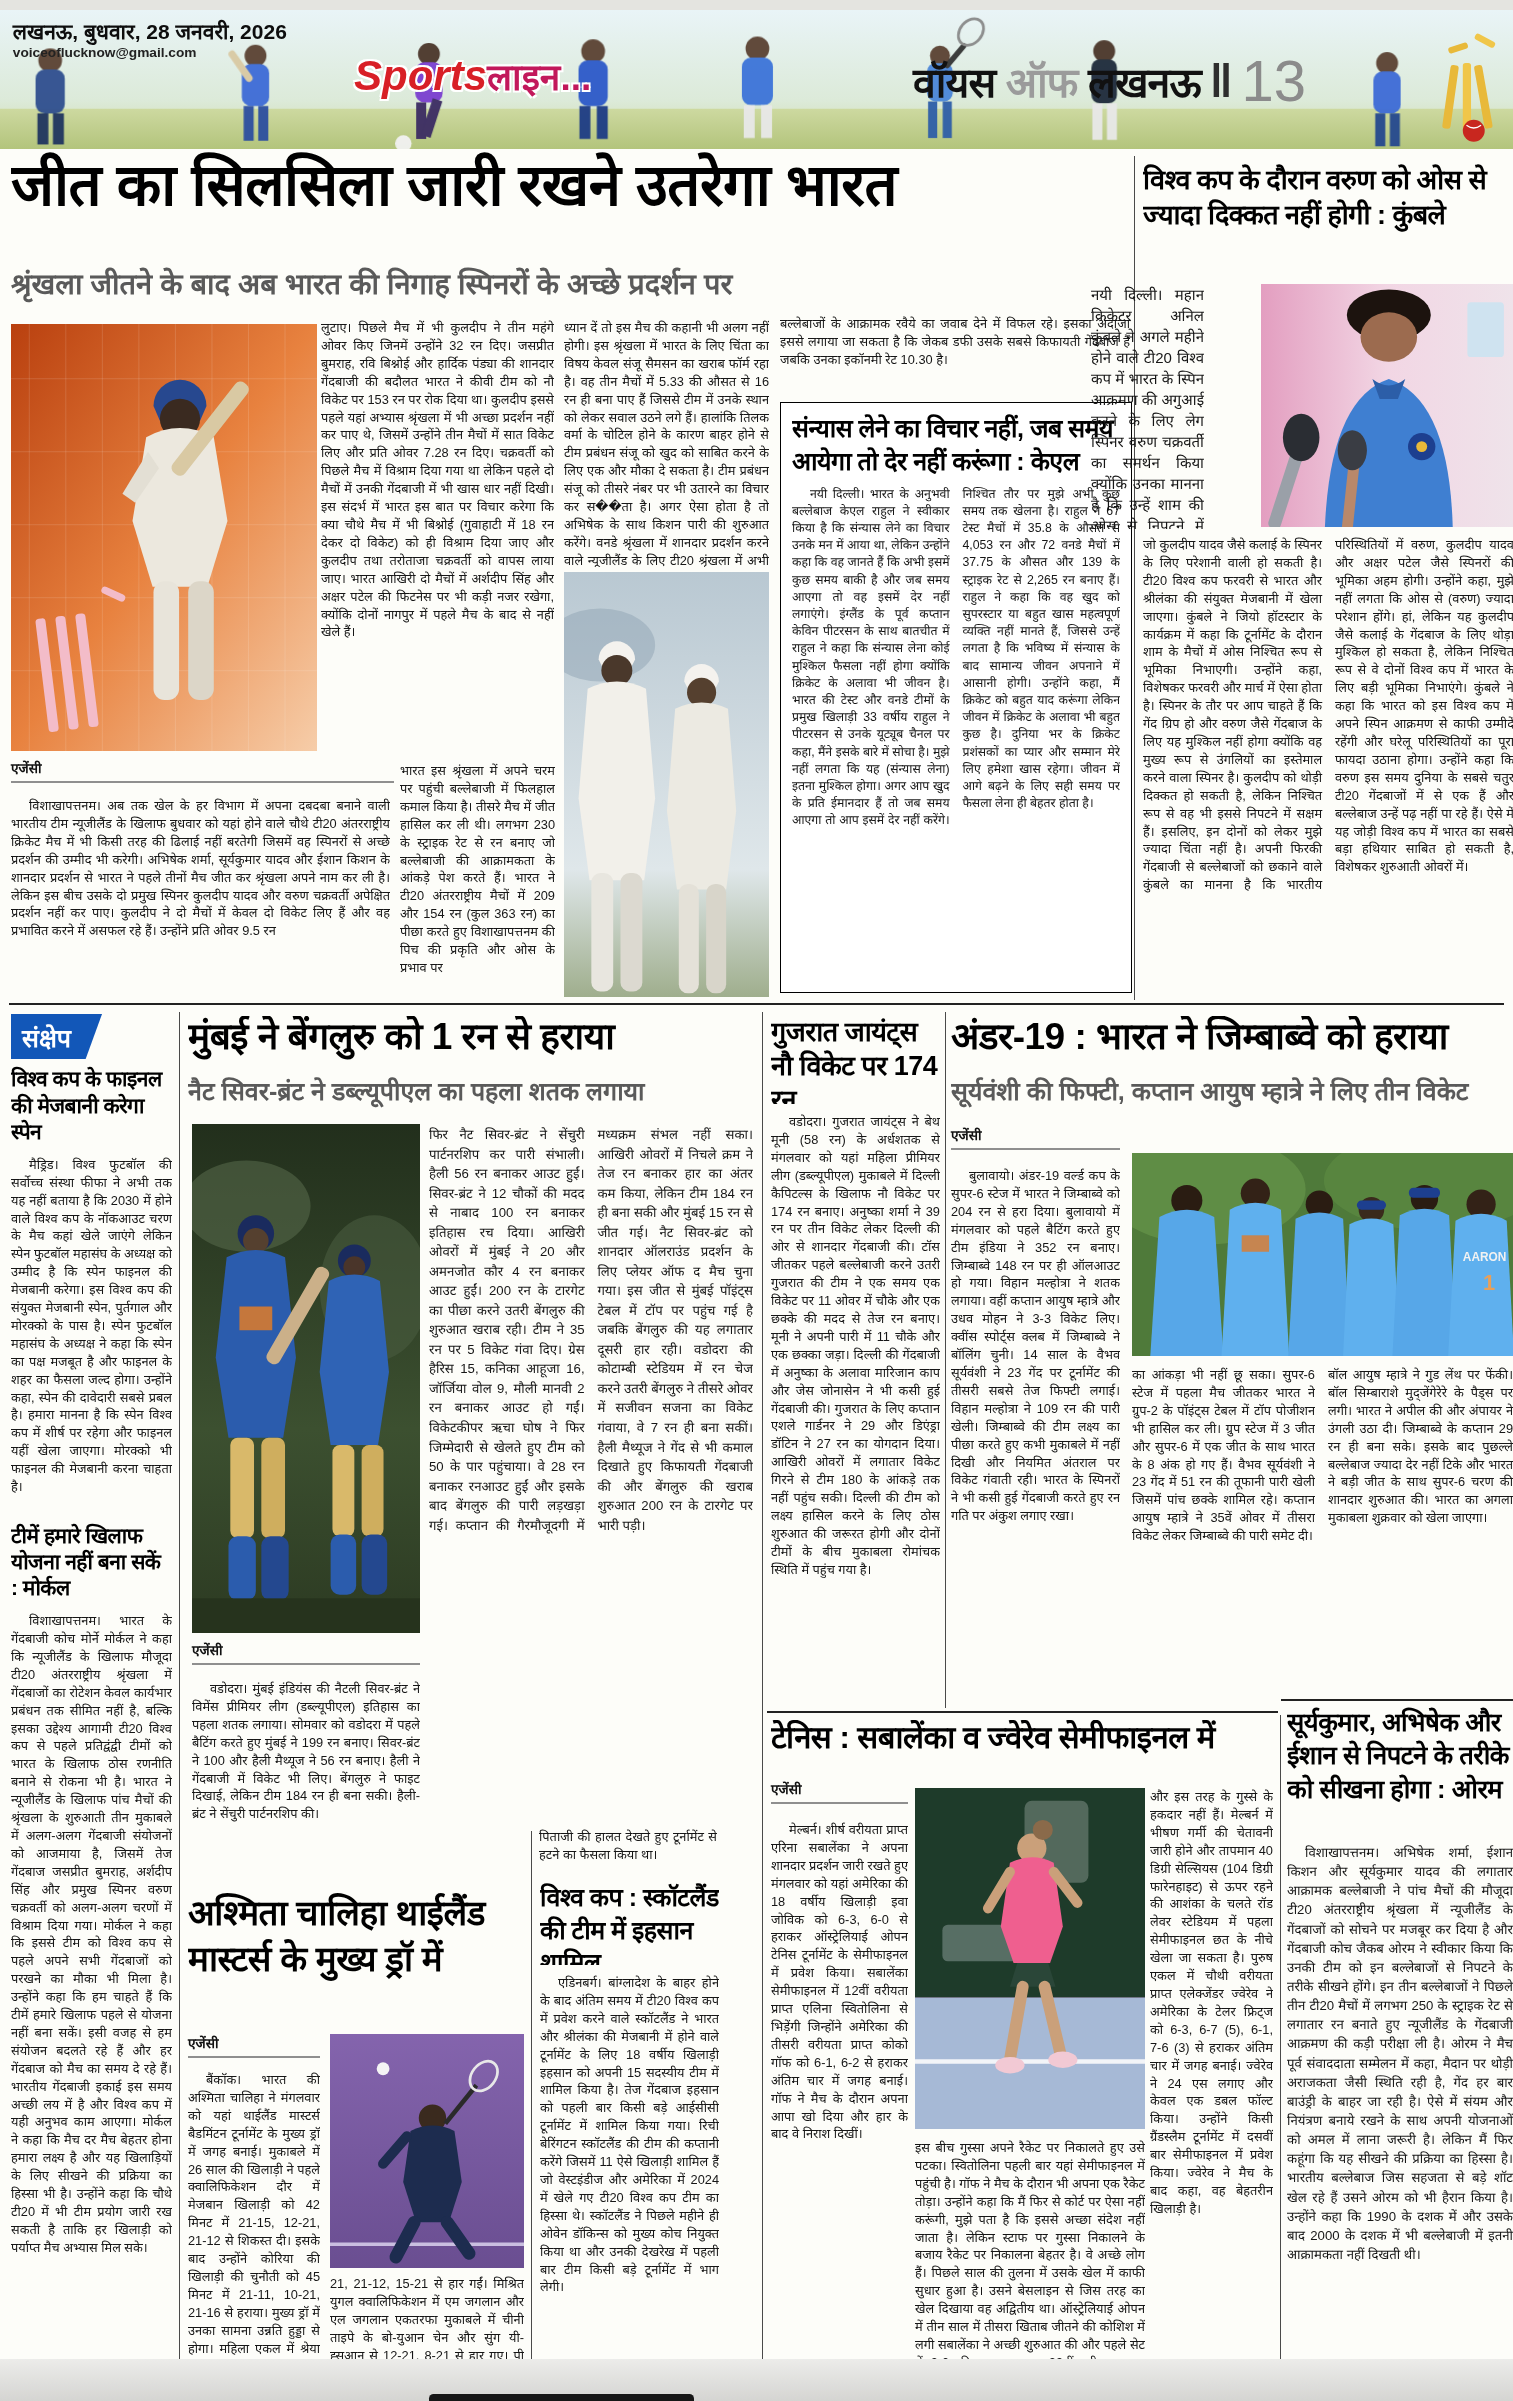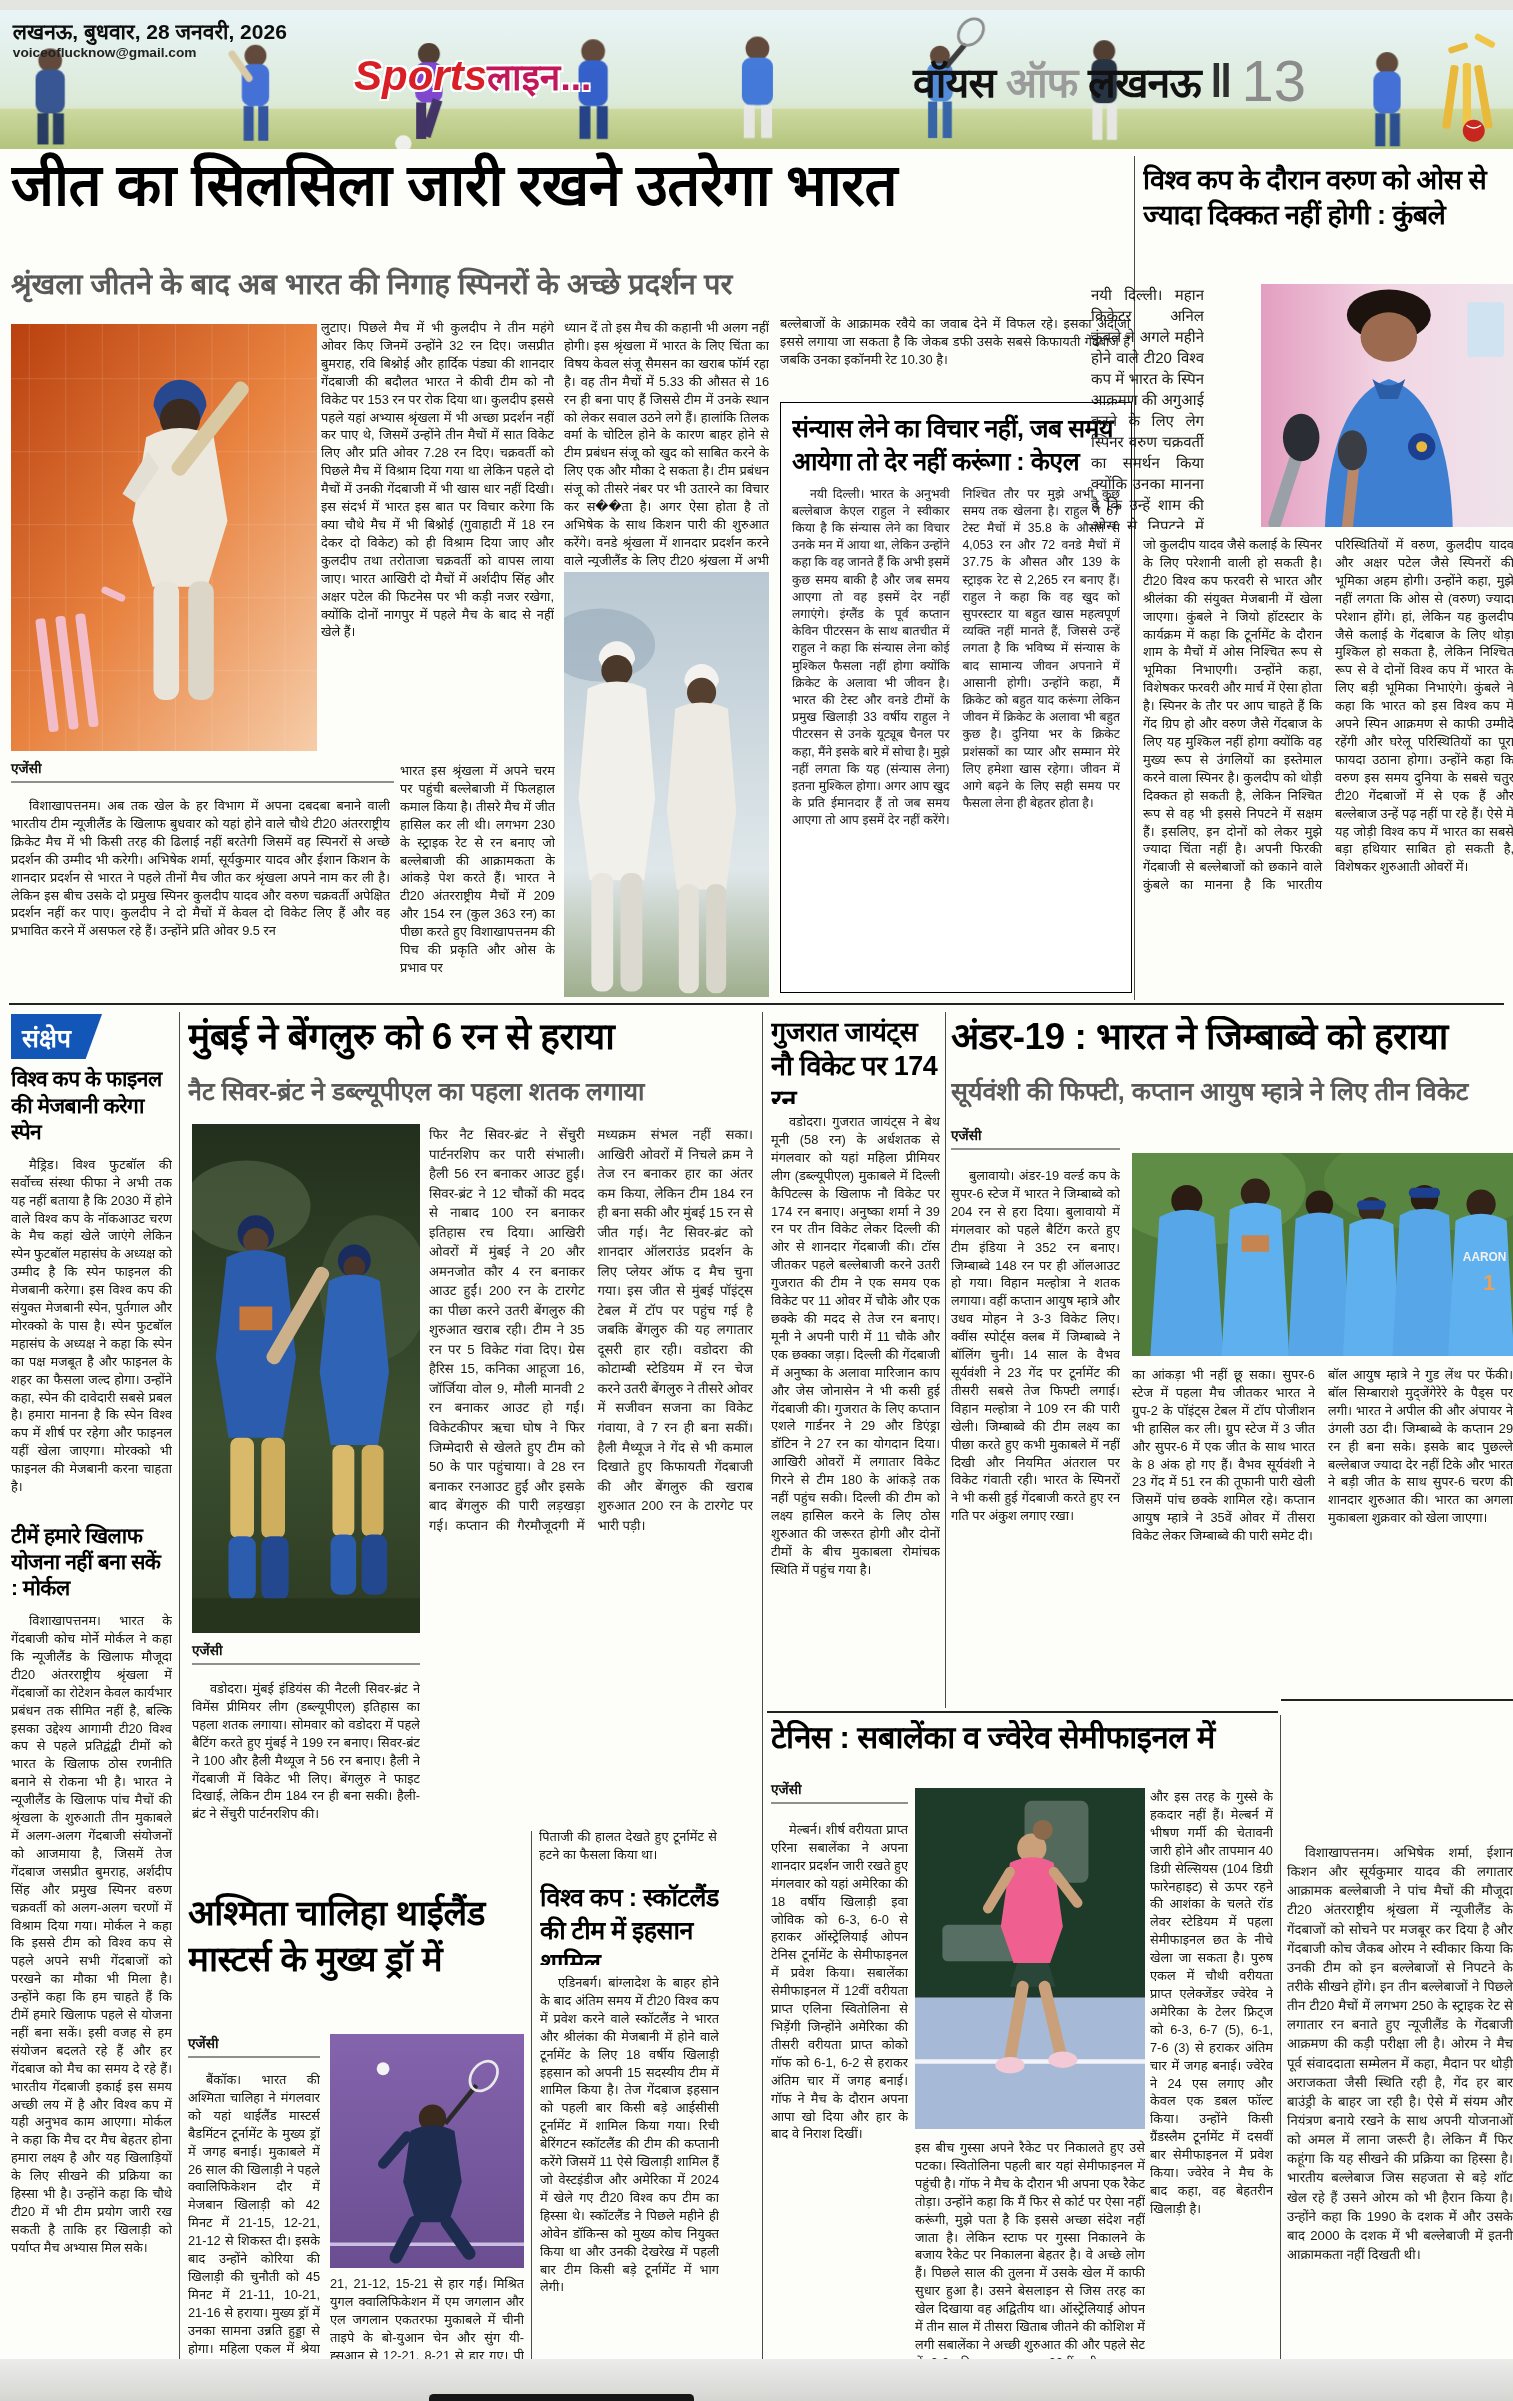--- a/index.html
+++ b/index.html
@@ -263,21 +263,21 @@
   <div class="abs vline" style="left:531px;top:1821px;height:569px;"></div>
 
   <div class="abs" style="left:11px;top:1004px;width:161px;">
     <div class="ribbon" style="font-size:25px;">संक्षेप</div>
     <div class="headline" style="font-size:21px;margin-top:7.3px;height:84px;line-height:1.25;">विश्व कप के फाइनल की मेजबानी करेगा स्पेन</div>
     <div class="body-text" style="height:354px;margin-top:5.5px;">मैड्रिड। विश्व फुटबॉल की सर्वोच्च संस्था फीफा ने अभी तक यह नहीं बताया है कि 2030 में होने वाले विश्व कप के नॉकआउट चरण के मैच कहां खेले जाएंगे लेकिन स्पेन फुटबॉल महासंघ के अध्यक्ष को उम्मीद है कि स्पेन फाइनल की मेजबानी करेगा। इस विश्व कप की संयुक्त मेजबानी स्पेन, पुर्तगाल और मोरक्को के पास है। स्पेन फुटबॉल महासंघ के अध्यक्ष ने कहा कि स्पेन का पक्ष मजबूत है और फाइनल के शहर का फैसला जल्द होगा। उन्होंने कहा, स्पेन की दावेदारी सबसे प्रबल है। हमारा मानना है कि स्पेन विश्व कप में शीर्ष पर रहेगा और फाइनल यहीं खेला जाएगा। मोरक्को भी फाइनल की मेजबानी करना चाहता है।</div>
     <div class="headline" style="font-size:21px;margin-top:12.8px;height:84px;line-height:1.25;">टीमें हमारे खिलाफ योजना नहीं बना सकें : मोर्कल</div>
     <div class="body-text" style="height:803px;margin-top:5.5px;">विशाखापत्तनम। भारत के गेंदबाजी कोच मोर्ने मोर्कल ने कहा कि न्यूजीलैंड के खिलाफ मौजूदा टी20 अंतरराष्ट्रीय श्रृंखला में गेंदबाजों का रोटेशन केवल कार्यभार प्रबंधन तक सीमित नहीं है, बल्कि इसका उद्देश्य आगामी टी20 विश्व कप से पहले प्रतिद्वंद्वी टीमों को भारत के खिलाफ ठोस रणनीति बनाने से रोकना भी है। भारत ने न्यूजीलैंड के खिलाफ पांच मैचों की श्रृंखला के शुरुआती तीन मुकाबले में अलग-अलग गेंदबाजी संयोजनों को आजमाया है, जिसमें तेज गेंदबाज जसप्रीत बुमराह, अर्शदीप सिंह और प्रमुख स्पिनर वरुण चक्रवर्ती को अलग-अलग चरणों में विश्राम दिया गया। मोर्कल ने कहा कि इससे टीम को विश्व कप से पहले अपने सभी गेंदबाजों को परखने का मौका भी मिला है। उन्होंने कहा कि हम चाहते हैं कि टीमें हमारे खिलाफ पहले से योजना नहीं बना सकें। इसी वजह से हम संयोजन बदलते रहे हैं और हर गेंदबाज को मैच का समय दे रहे हैं। भारतीय गेंदबाजी इकाई इस समय अच्छी लय में है और विश्व कप में यही अनुभव काम आएगा। मोर्कल ने कहा कि मैच दर मैच बेहतर होना हमारा लक्ष्य है और यह खिलाड़ियों के लिए सीखने की प्रक्रिया का हिस्सा भी है। उन्होंने कहा कि चौथे टी20 में भी टीम प्रयोग जारी रख सकती है ताकि हर खिलाड़ी को पर्याप्त मैच अभ्यास मिल सके।</div>
   </div>
 
-  <div class="abs headline" style="left:188px;top:1006px;width:570px;height:53px;font-size:37px;">मुंबई ने बेंगलुरु को 6 रन से हराया</div>
+  <div class="abs headline" style="left:188px;top:1006px;width:570px;height:53px;font-size:37px;">मुंबई ने बेंगलुरु को 1 रन से हराया</div>
   <div class="abs subhead" style="left:188px;top:1066px;width:570px;height:37px;font-size:25px;">नैट सिवर-ब्रंट ने डब्ल्यूपीएल का पहला शतक लगाया</div>
   <div class="photo" style="left:192px;top:1114px;width:228px;height:509px;">
     <svg viewBox="0 0 250 558" preserveAspectRatio="none">
       <defs>
           <linearGradient id="g4" x1="0" y1="0" x2="0" y2="1">
         <stop offset="0" stop-color="#222f1c"></stop>
             <stop offset="0.6" stop-color="#3c5030"></stop>
             <stop offset="1" stop-color="#2c3a22"></stop>
       </linearGradient>
         </defs>
@@ -399,19 +399,20 @@
       <path d="M104 92l-24 40M152 92l26 34" stroke="#caa07a" stroke-width="11" stroke-linecap="round"></path>
       <path d="M112 192h34l8 26h-50z" fill="#2a4638"></path>
       <path d="M118 218l-14 80M142 218l18 76" stroke="#caa07a" stroke-width="13" stroke-linecap="round"></path>
       <ellipse cx="104" cy="304" rx="16" ry="9" fill="#f2c9d4"></ellipse>
         <ellipse cx="162" cy="298" rx="16" ry="9" fill="#f2c9d4"></ellipse>
     </svg>
   </div>
   <div class="abs body-text noindent" style="left:915px;top:2129px;width:230px;height:270px;">इस बीच गुस्सा अपने रैकेट पर निकालते हुए उसे पटका। स्वितोलिना पहली बार यहां सेमीफाइनल में पहुंची है। गॉफ ने मैच के दौरान भी अपना एक रैकेट तोड़ा। उन्होंने कहा कि मैं फिर से कोर्ट पर ऐसा नहीं करूंगी, मुझे पता है कि इससे अच्छा संदेश नहीं जाता है। लेकिन स्टाफ पर गुस्सा निकालने के बजाय रैकेट पर निकालना बेहतर है। वे अच्छे लोग हैं। पिछले साल की तुलना में उसके खेल में काफी सुधार हुआ है। उसने बेसलाइन से जिस तरह का खेल दिखाया वह अद्वितीय था। ऑस्ट्रेलियाई ओपन में तीन साल में तीसरा खिताब जीतने की कोशिश में लगी सबालेंका ने अच्छी शुरुआत की और पहले सेट में 3-0 की बढ़त बनाकर 29वीं वरीयता प्राप्त जोविक पर शुरू से ही अपना दबदबा कायम कर लिया।</div>
   <div class="abs body-text noindent" style="left:1150px;top:1778px;width:123px;height:621px;">और इस तरह के गुस्से के हकदार नहीं हैं। मेल्बर्न में भीषण गर्मी की चेतावनी जारी होने और तापमान 40 डिग्री सेल्सियस (104 डिग्री फारेनहाइट) से ऊपर रहने की आशंका के चलते रॉड लेवर स्टेडियम में पहला सेमीफाइनल छत के नीचे खेला जा सकता है। पुरुष एकल में चौथी वरीयता प्राप्त एलेक्जेंडर ज्वेरेव ने अमेरिका के टेलर फ्रिट्ज को 6-3, 6-7 (5), 6-1, 7-6 (3) से हराकर अंतिम चार में जगह बनाई। ज्वेरेव ने 24 एस लगाए और केवल एक डबल फॉल्ट किया। उन्होंने किसी ग्रैंडस्लैम टूर्नामेंट में दसवीं बार सेमीफाइनल में प्रवेश किया। ज्वेरेव ने मैच के बाद कहा, वह बेहतरीन खिलाड़ी है।</div>
 
+  <div class="abs headline" style="left:1287px;top:1696px;width:226px;height:128px;font-size:25.6px;line-height:1.3;">सूर्यकुमार, अभिषेक और ईशान से निपटने के तरीके को सीखना होगा : ओरम</div>
   <div class="abs body-text" style="left:1287px;top:1833px;width:226px;height:566px;font-size:13.2px;line-height:1.45;">विशाखापत्तनम। अभिषेक शर्मा, ईशान किशन और सूर्यकुमार यादव की लगातार आक्रामक बल्लेबाजी ने पांच मैचों की मौजूदा टी20 अंतरराष्ट्रीय श्रृंखला में न्यूजीलैंड के गेंदबाजों को सोचने पर मजबूर कर दिया है और गेंदबाजी कोच जैकब ओरम ने स्वीकार किया कि उनकी टीम को इन बल्लेबाजों से निपटने के तरीके सीखने होंगे। इन तीन बल्लेबाजों ने पिछले तीन टी20 मैचों में लगभग 250 के स्ट्राइक रेट से लगातार रन बनाते हुए न्यूजीलैंड के गेंदबाजी आक्रमण की कड़ी परीक्षा ली है। ओरम ने मैच पूर्व संवाददाता सम्मेलन में कहा, मैदान पर थोड़ी अराजकता जैसी स्थिति रही है, गेंद हर बार बाउंड्री के बाहर जा रही है। ऐसे में संयम और नियंत्रण बनाये रखने के साथ अपनी योजनाओं को अमल में लाना जरूरी है। लेकिन मैं फिर कहूंगा कि यह सीखने की प्रक्रिया का हिस्सा है। भारतीय बल्लेबाज जिस सहजता से बड़े शॉट खेल रहे हैं उसने ओरम को भी हैरान किया है। उन्होंने कहा कि 1990 के दशक में और उसके बाद 2000 के दशक में भी बल्लेबाजी में इतनी आक्रामकता नहीं दिखती थी।</div>
 
   <div class="abs footer-strip" style="left:0;top:2349px;width:1513px;height:52px;"></div>
   <div class="abs footer-bar" style="left:429px;top:2384px;width:265px;height:15.5px;"></div>
 
 </div>
 
 
 </body></html>

